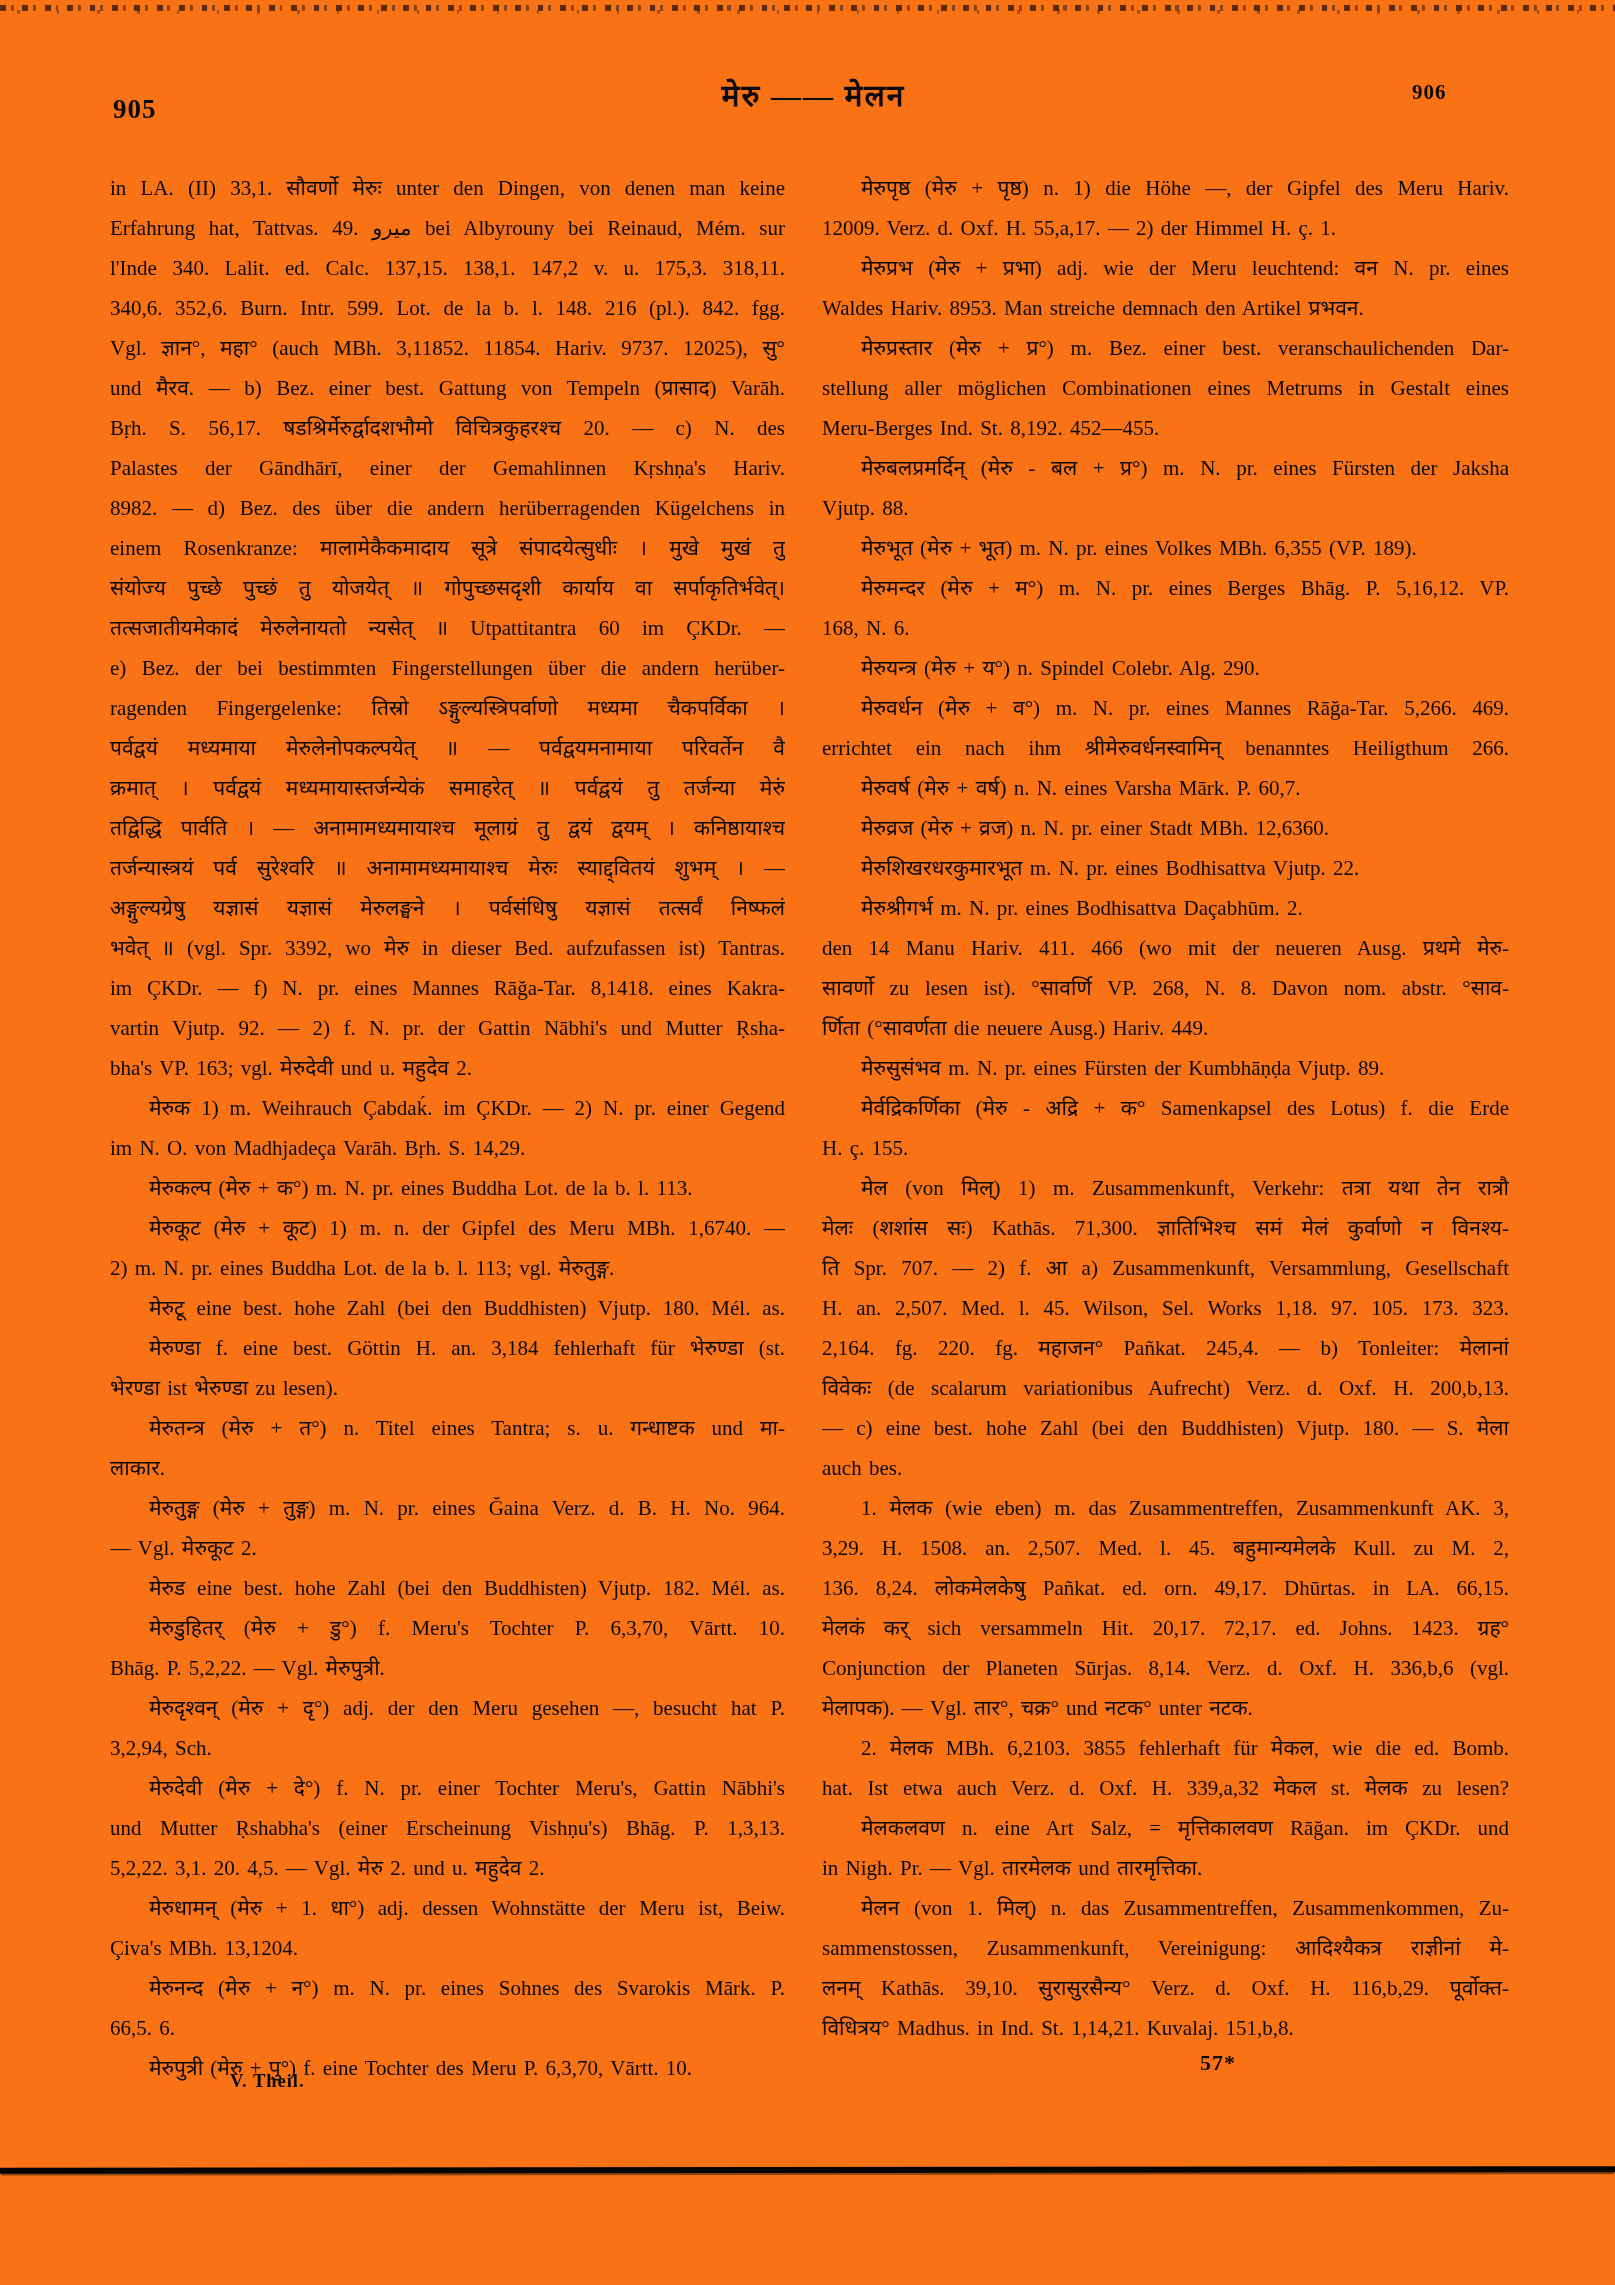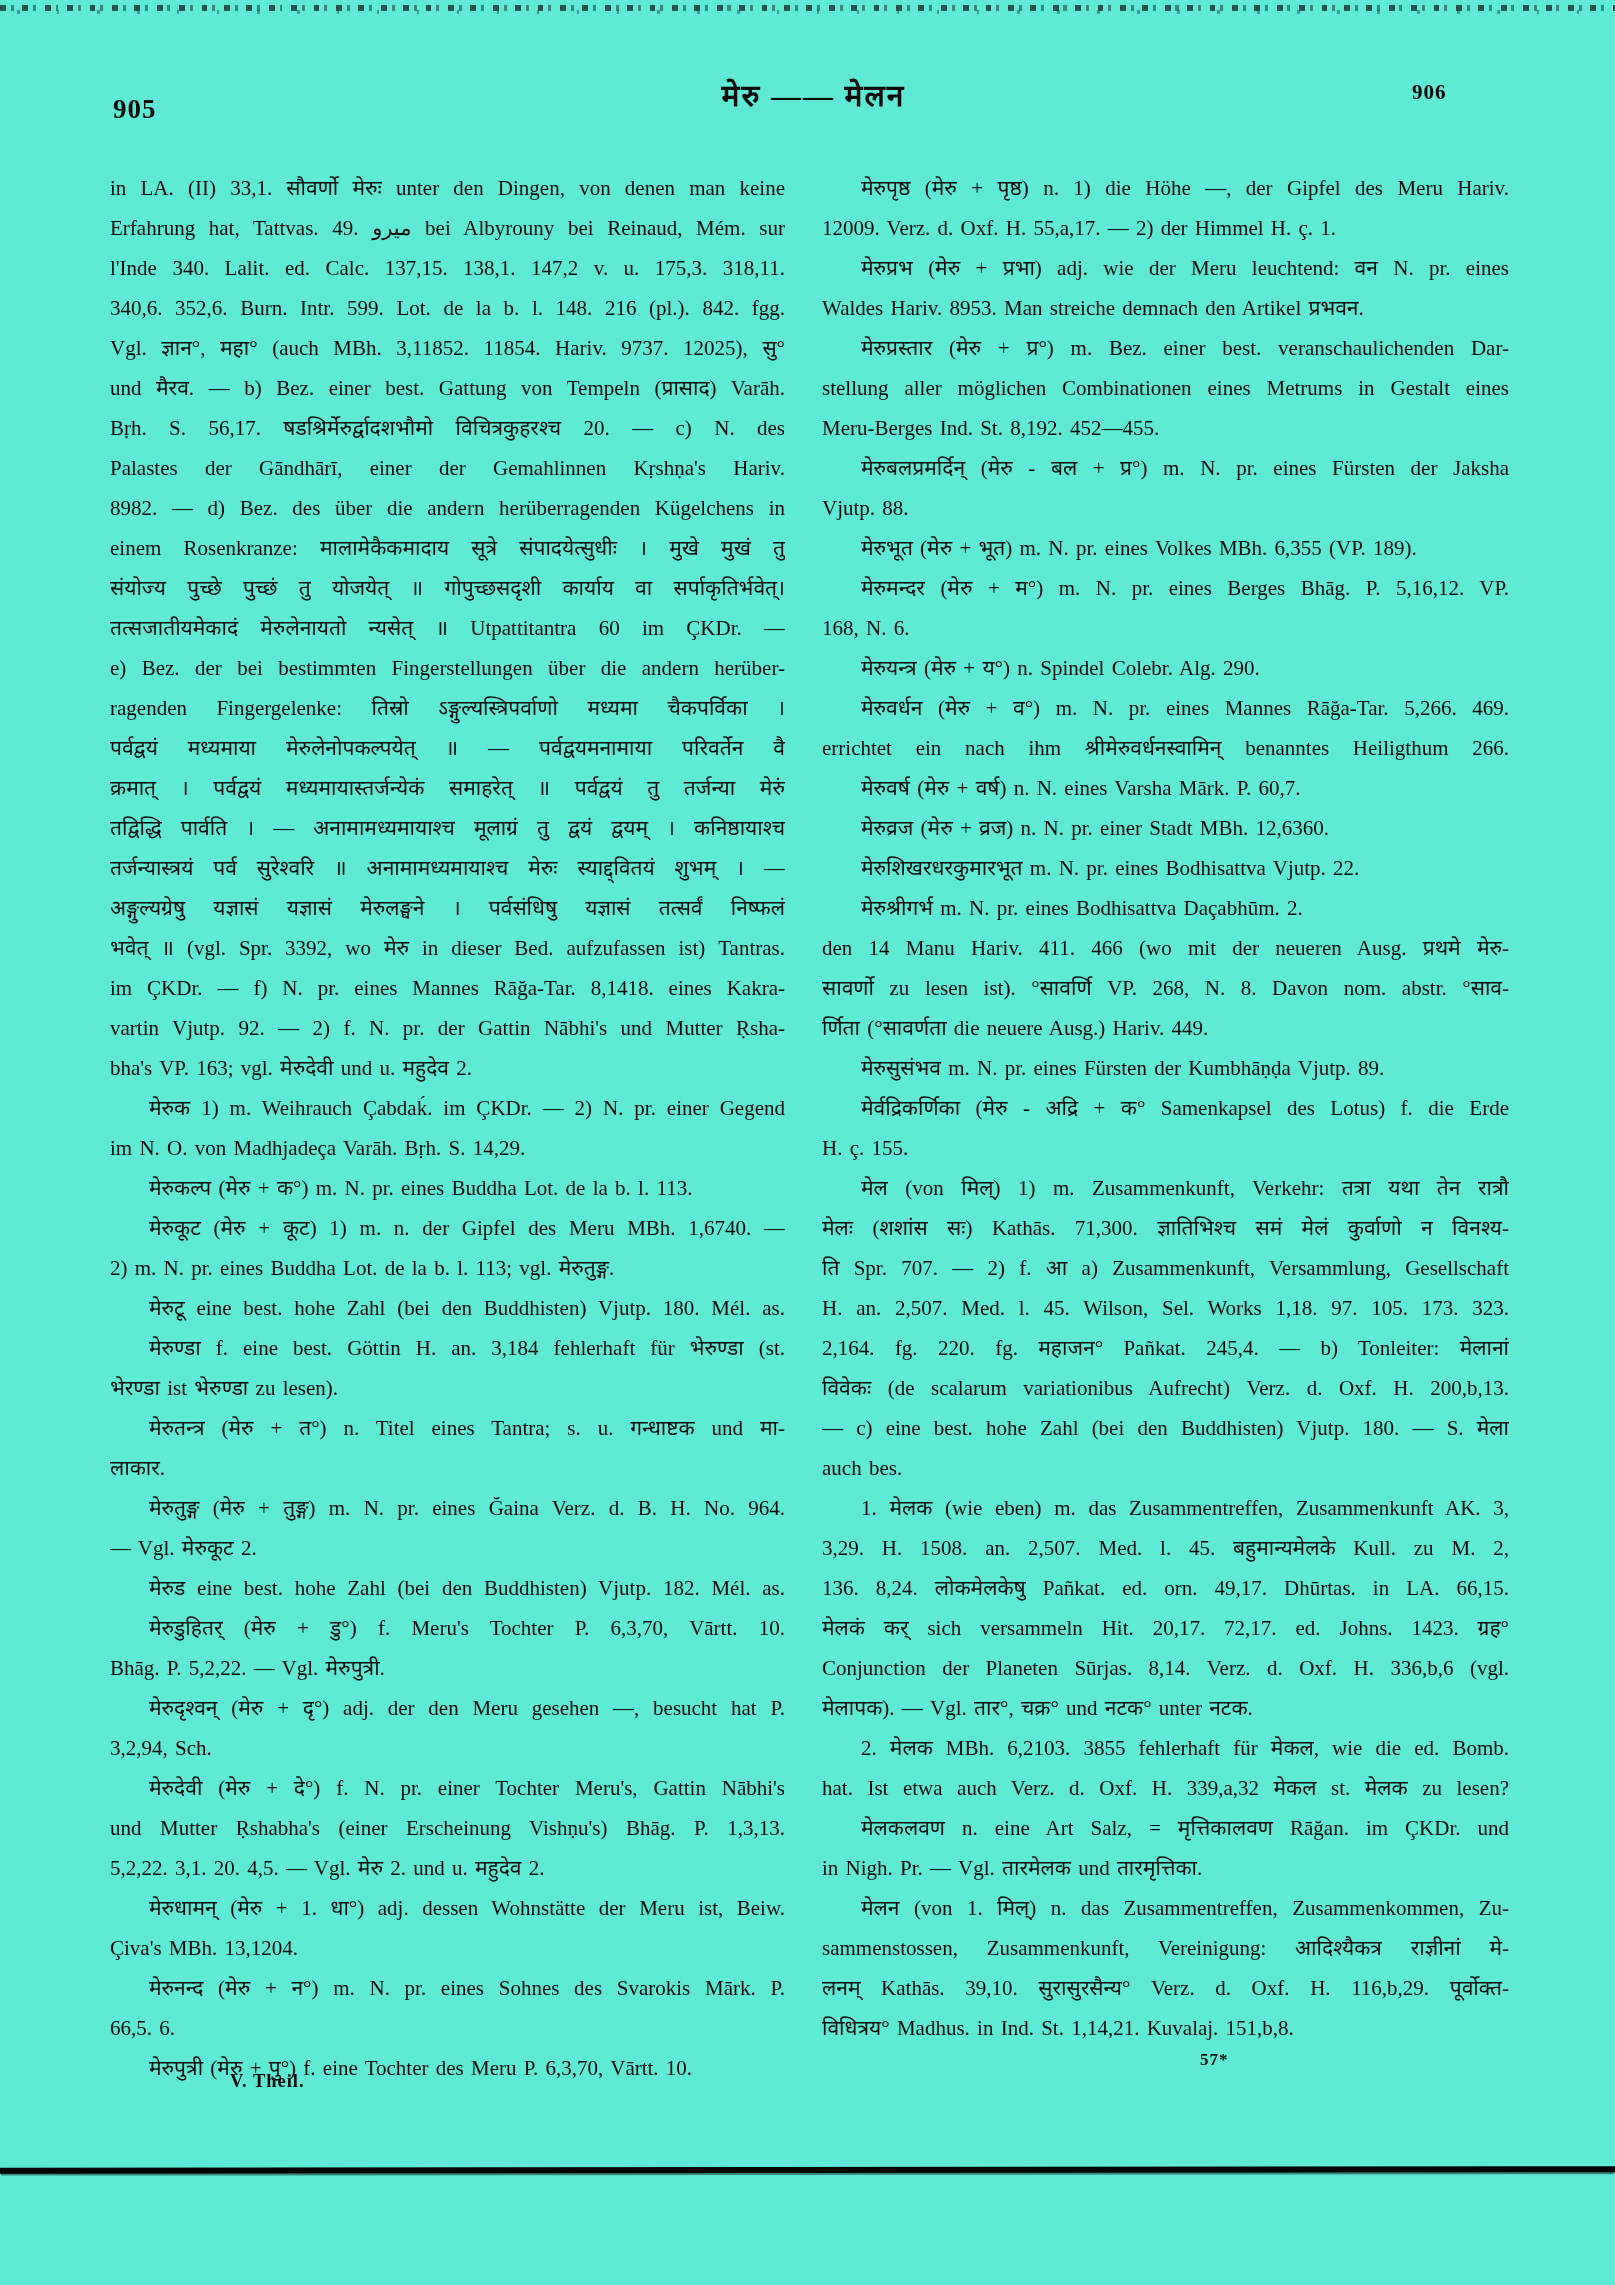--- a/index.html
+++ b/index.html
@@ -1,20 +1,20 @@
 <!DOCTYPE html>
 <html><head>
 <meta charset="utf-8">
 <style>
   html,body { margin:0; padding:0; background:#e8e8e4; }
   .page {
     position:relative;
     width:1615px; height:2286px;
     margin:0 auto;
-    background:#5eead4;
+    background:#f97316;
     color:#0b0b0b;
     font-family:"Liberation Serif","DejaVu Serif",serif;
     overflow:hidden;
   }
   
   .scan-noise-top {
     position:absolute; left:0; top:3; top:2.9px; width:1615px; height:12.7px;
     background:
       repeating-linear-gradient(90deg, rgba(10,10,10,.85) 0 5.9px, rgba(0,0,0,0) 5.9px 10.7px, rgba(20,20,20,.6) 10.7px 13.7px, rgba(0,0,0,0) 13.7px 22.4px),
       repeating-linear-gradient(90deg, rgba(0,0,0,0) 0 16.6px, rgba(30,30,30,.5) 16.6px 19.5px, rgba(0,0,0,0) 19.5px 40px);
@@ -55,21 +55,21 @@
   }
   .line.entry { text-indent:39px; }
   .line.just  { text-align:justify; text-align-last:justify; }
   
   .vol-footer {
     position:absolute; left:183px; top:2071px;
     font-size:18.5px; font-weight:bold; letter-spacing:1px;margin-left:47px;
   }
   .sig-footer {
     position:absolute; left:1200px; top:2050px;
-    font-size:17px; font-weight:bold; letter-spacing:1px;
+    font-size:22px; font-weight:bold; letter-spacing:1px;
   }
 </style>
 </head>
 <body>
 
 <div class="page">
 
   <div class="scan-noise-top"></div>
 
   <div class="hdr-num left">905</div>

